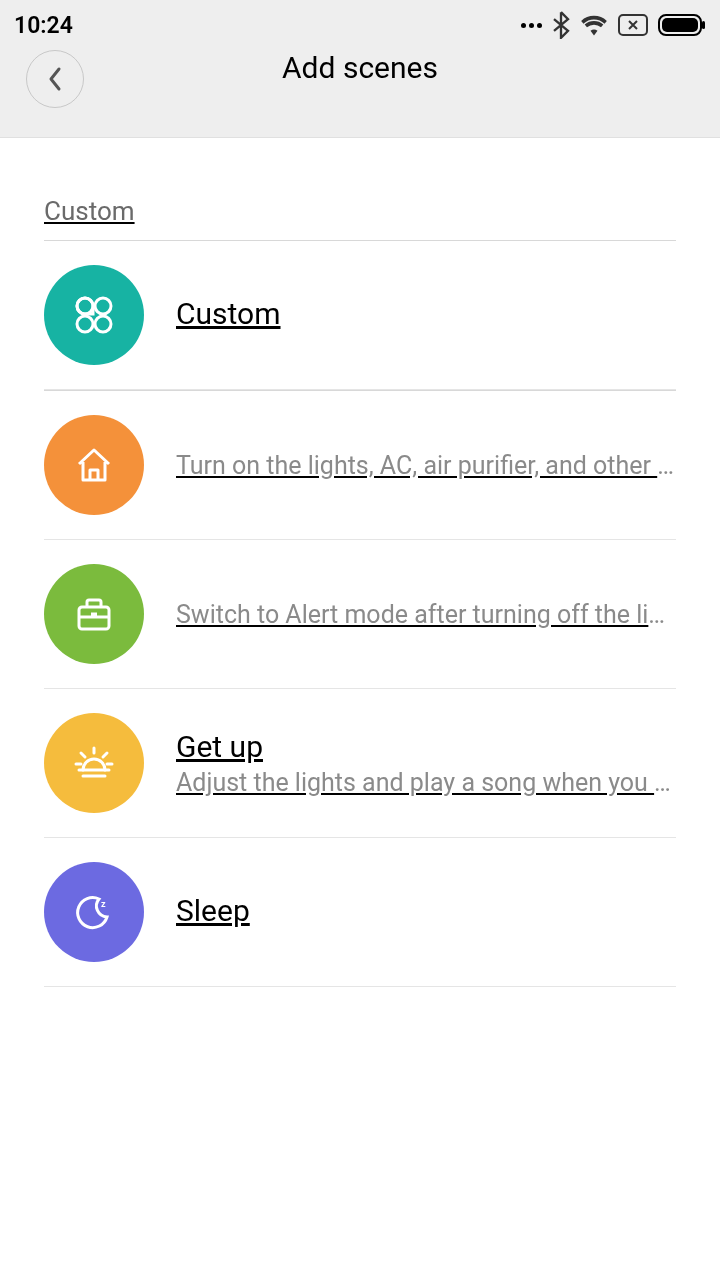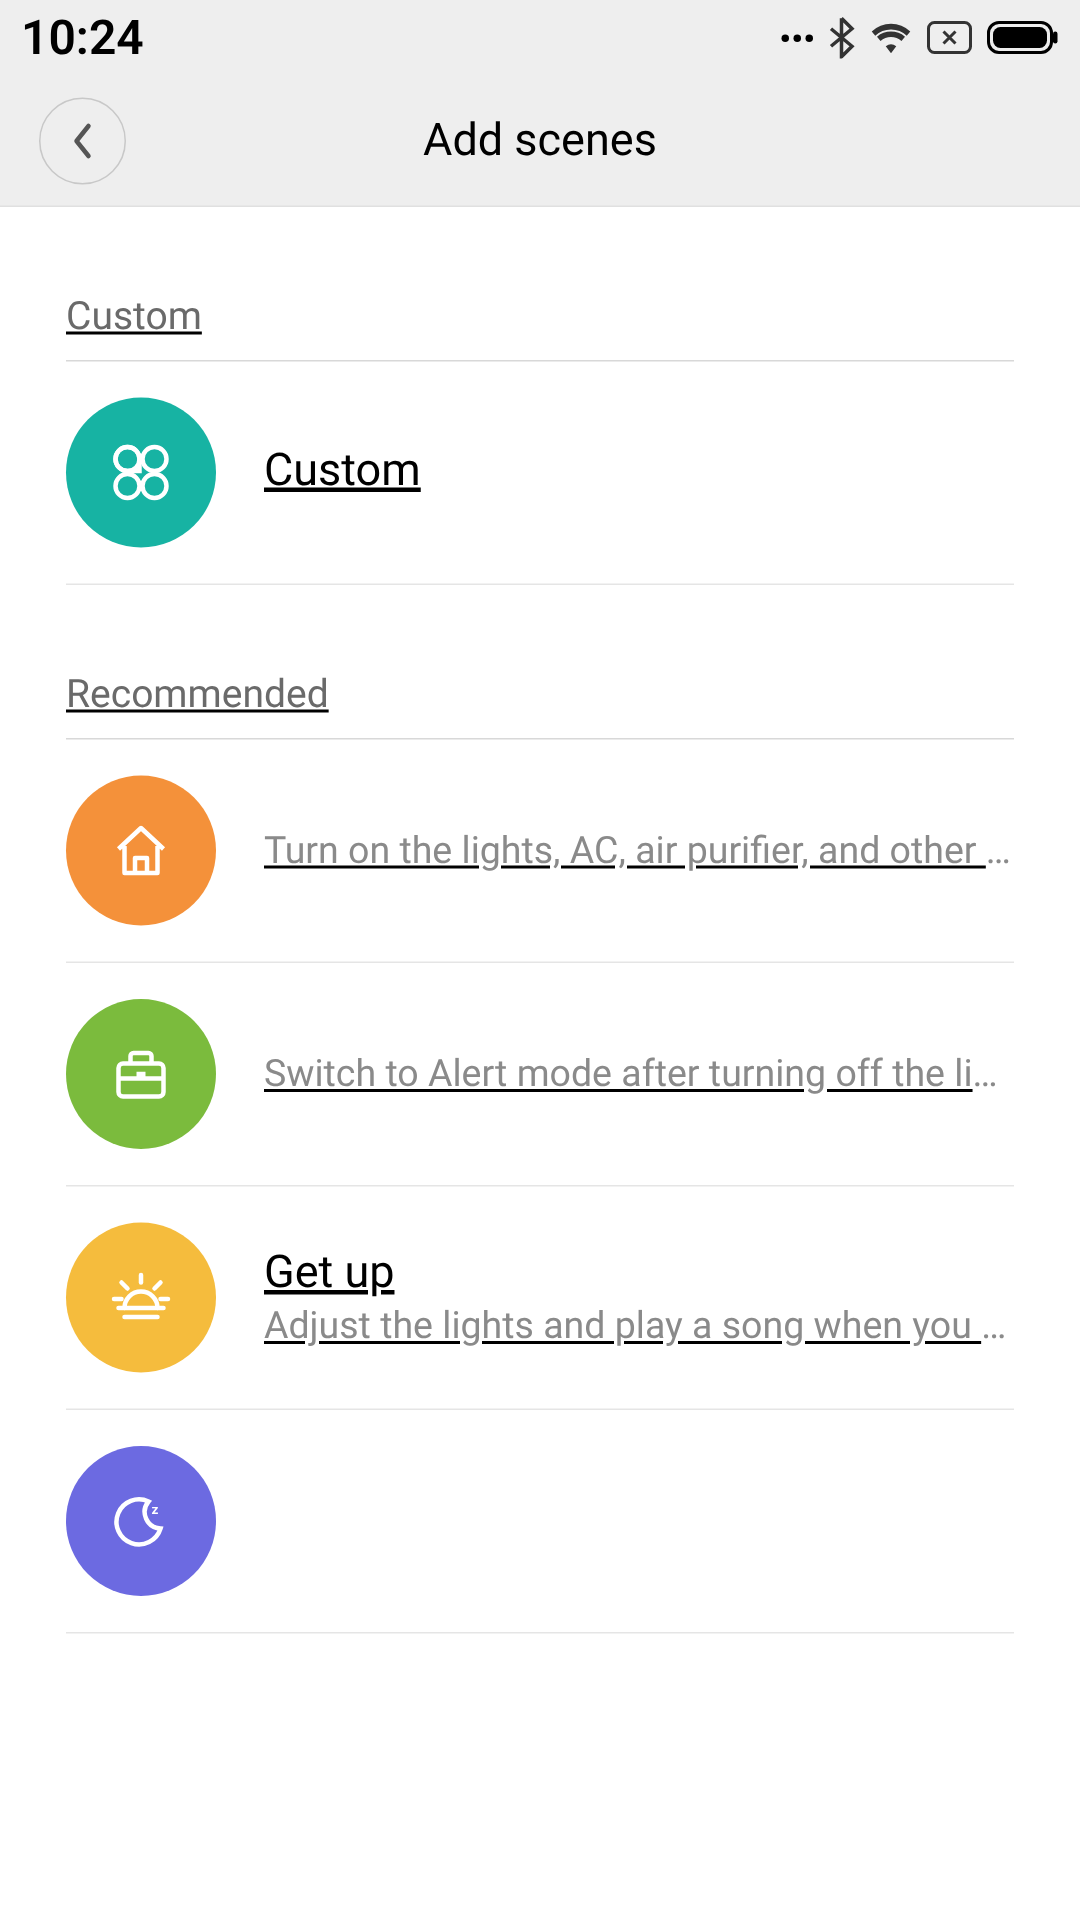--- a/index.html
+++ b/index.html
@@ -16,34 +16,33 @@
     }
     .status-bar {
       height: 50px;
       background: #eeeeee;
       display: flex;
       align-items: center;
       justify-content: space-between;
       padding: 0 14px;
     }
     .status-time {
-      font-size: 32px;
+      font-size: 23px;
       font-weight: 600;
       color: #000;
     }
     .status-icons {
       display: flex;
       align-items: center;
       gap: 10px;
     }
     .header {
       height: 88px;
       background: #eeeeee;
       display: flex;
-      align-items: center;
       position: relative;
       border-bottom: 1px solid #e0e0e0;
     }
     .back-button {
       position: absolute;
       left: 26px;
       width: 58px;
       height: 58px;
       border-radius: 50%;
       border: 1.5px solid #c8c8c8;
@@ -183,21 +182,20 @@
         <circle cx="33" cy="33" r="8"></circle>
         <path d="M23 15 L23 33 M15 23 L33 23" stroke-width="0"></path>
         <path d="M15 7 A8 8 0 0 1 23 15 L23 23 L15 23 A8 8 0 0 1 15 7 Z" fill="none"></path>
       </svg>
     </div>
     <div class="item-text">
       <div class="item-title">Custom</div>
     </div>
   </div>
 
-  <div class="section-header">Recommended</div>
   <div class="divider-full"></div>
 
   <div class="list-item">
     <div class="icon-circle icon-home">
       <svg width="46" height="46" viewBox="0 0 46 46" fill="none" stroke="#fff" stroke-width="3" stroke-linejoin="round">
         <path d="M8 22 L23 8 L38 22 M12 20 L12 38 L34 38 L34 20 M19 38 L19 28 L27 28 L27 38"></path>
       </svg>
     </div>
     <div class="item-text">
       <div class="item-subtitle">Turn on the lights, AC, air purifier, and other devices</div>
@@ -237,16 +235,17 @@
   </div>
 
   <div class="list-item">
     <div class="icon-circle icon-sleep">
       <svg width="46" height="46" viewBox="0 0 46 46" fill="none" stroke="#fff" stroke-width="3">
         <path d="M28 10 A15 15 0 1 0 36 28 A11 11 0 0 1 28 10 Z"></path>
         <text x="30" y="18" fill="#fff" stroke="none" font-size="9" font-weight="bold">z</text>
       </svg>
     </div>
     <div class="item-text">
+      <div class="item-title">Sleep</div>
     </div>
   </div>
 
 </div>
 
 </body></html>

